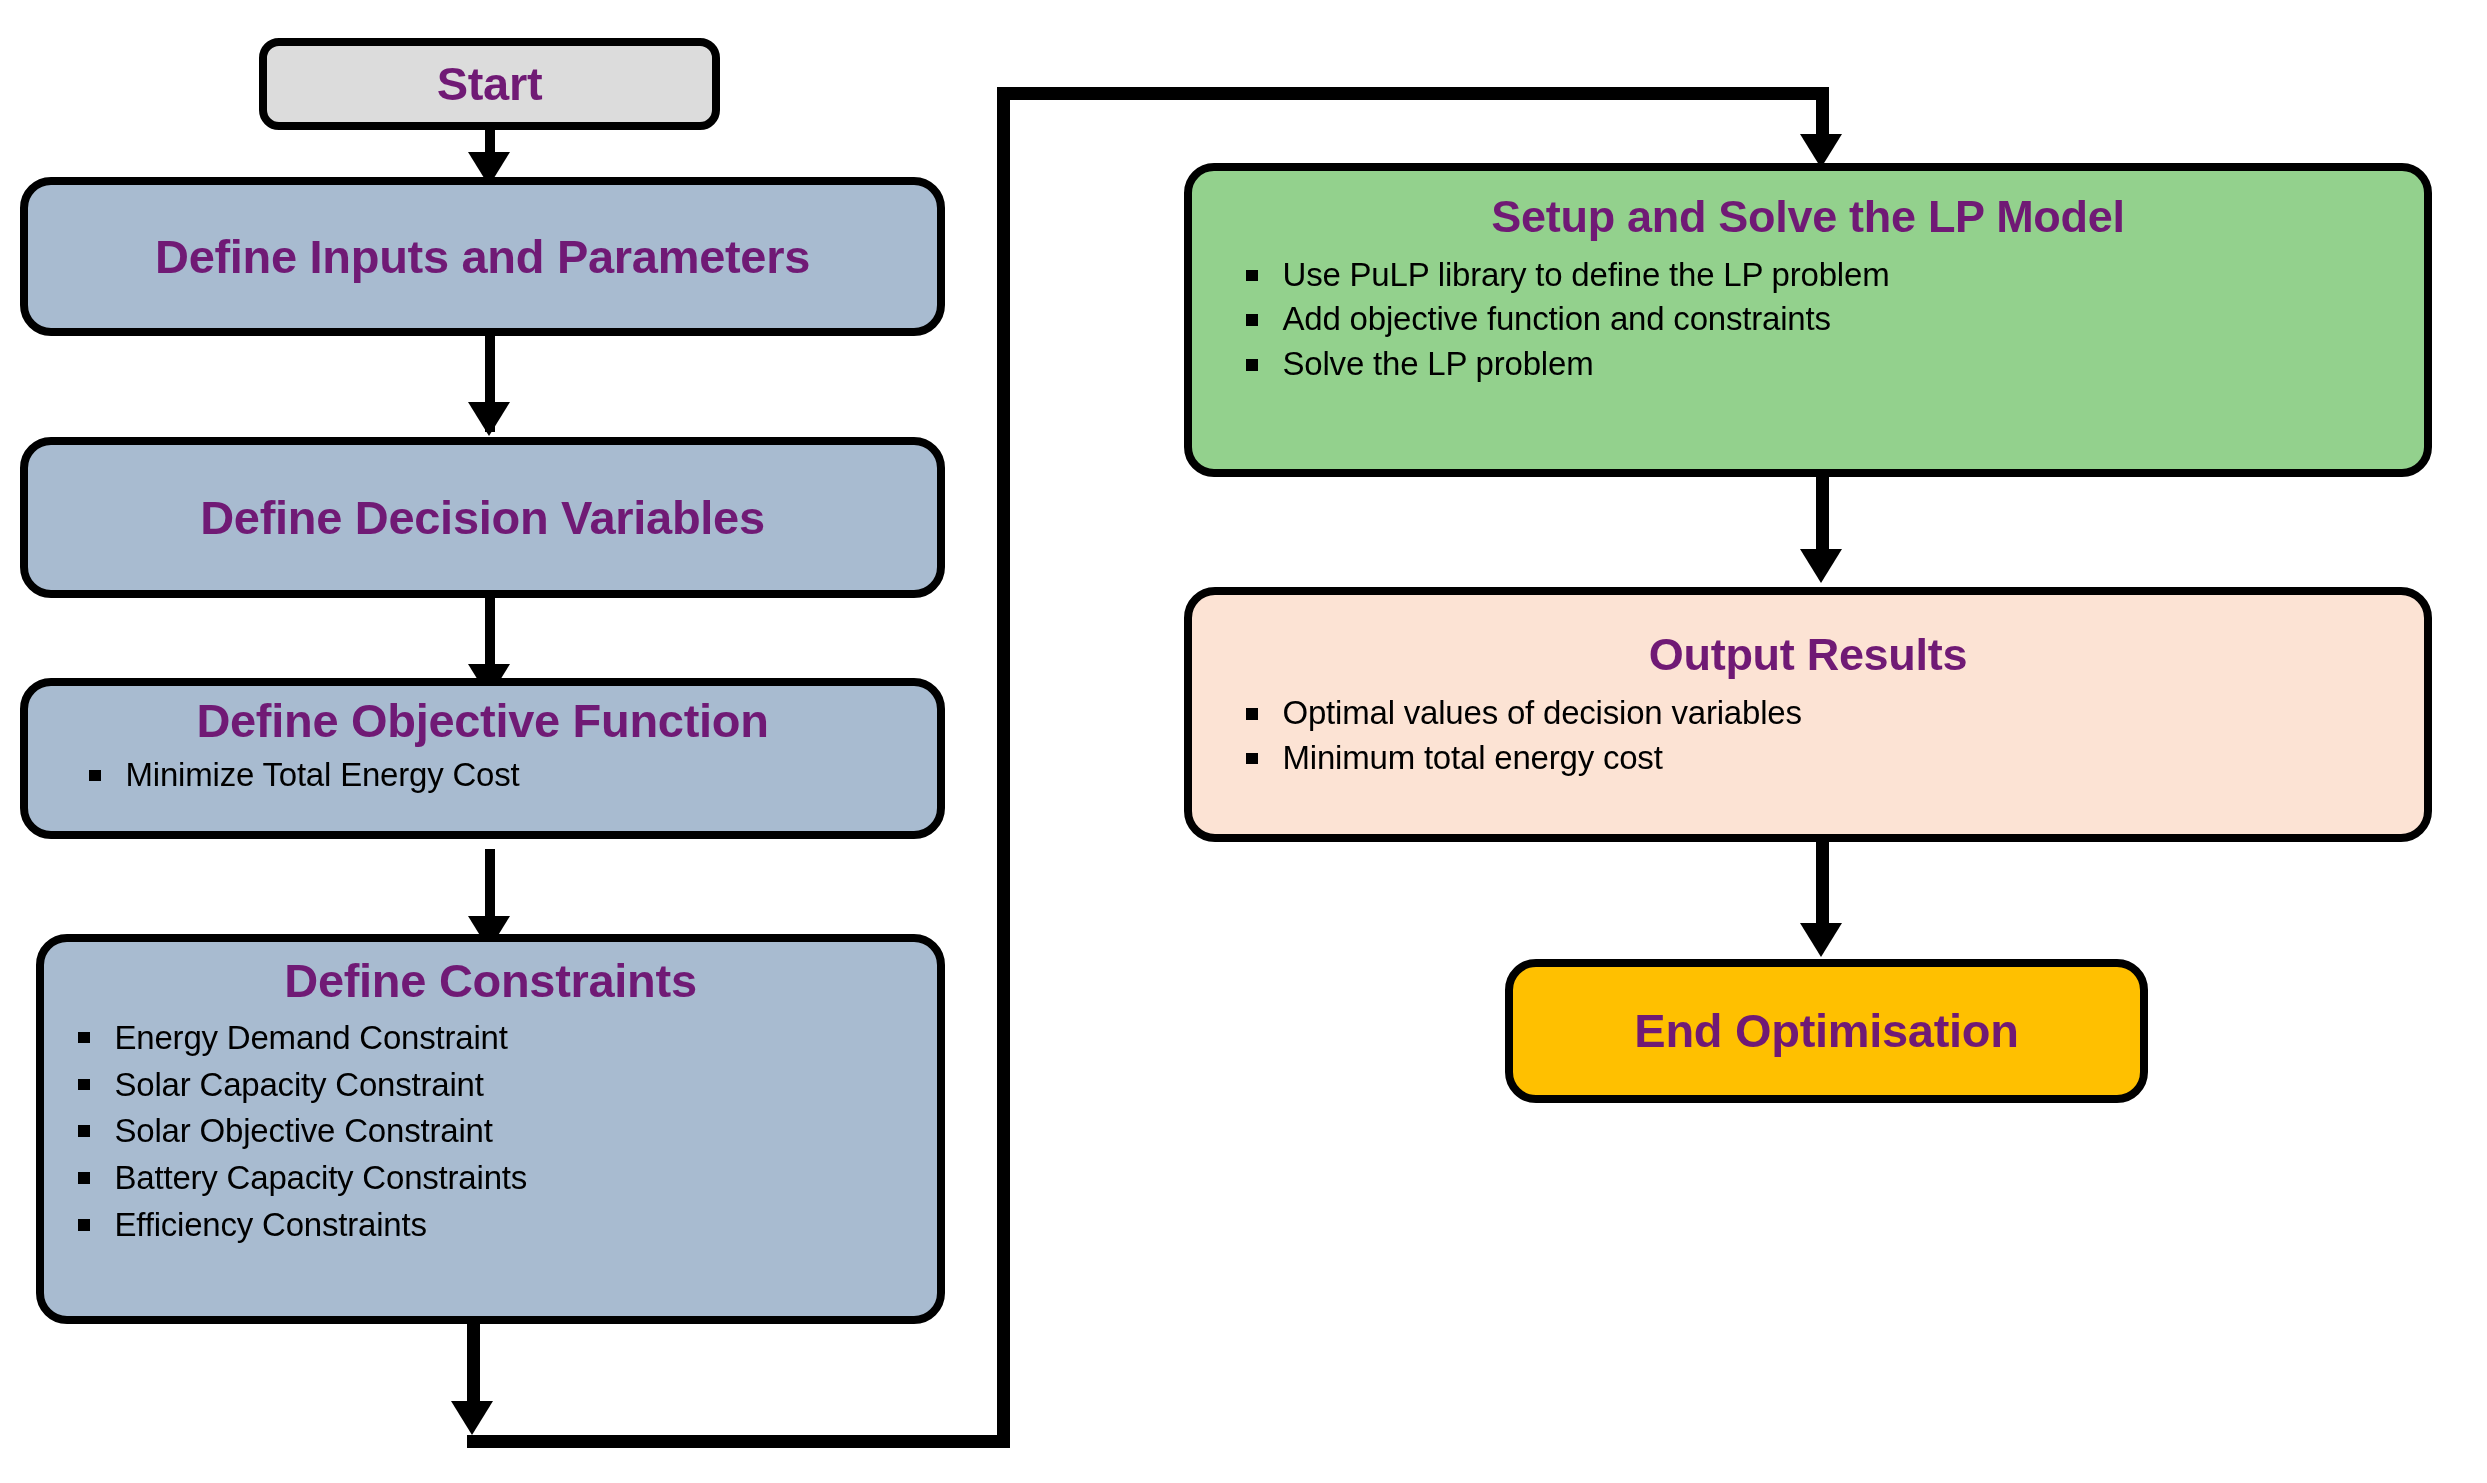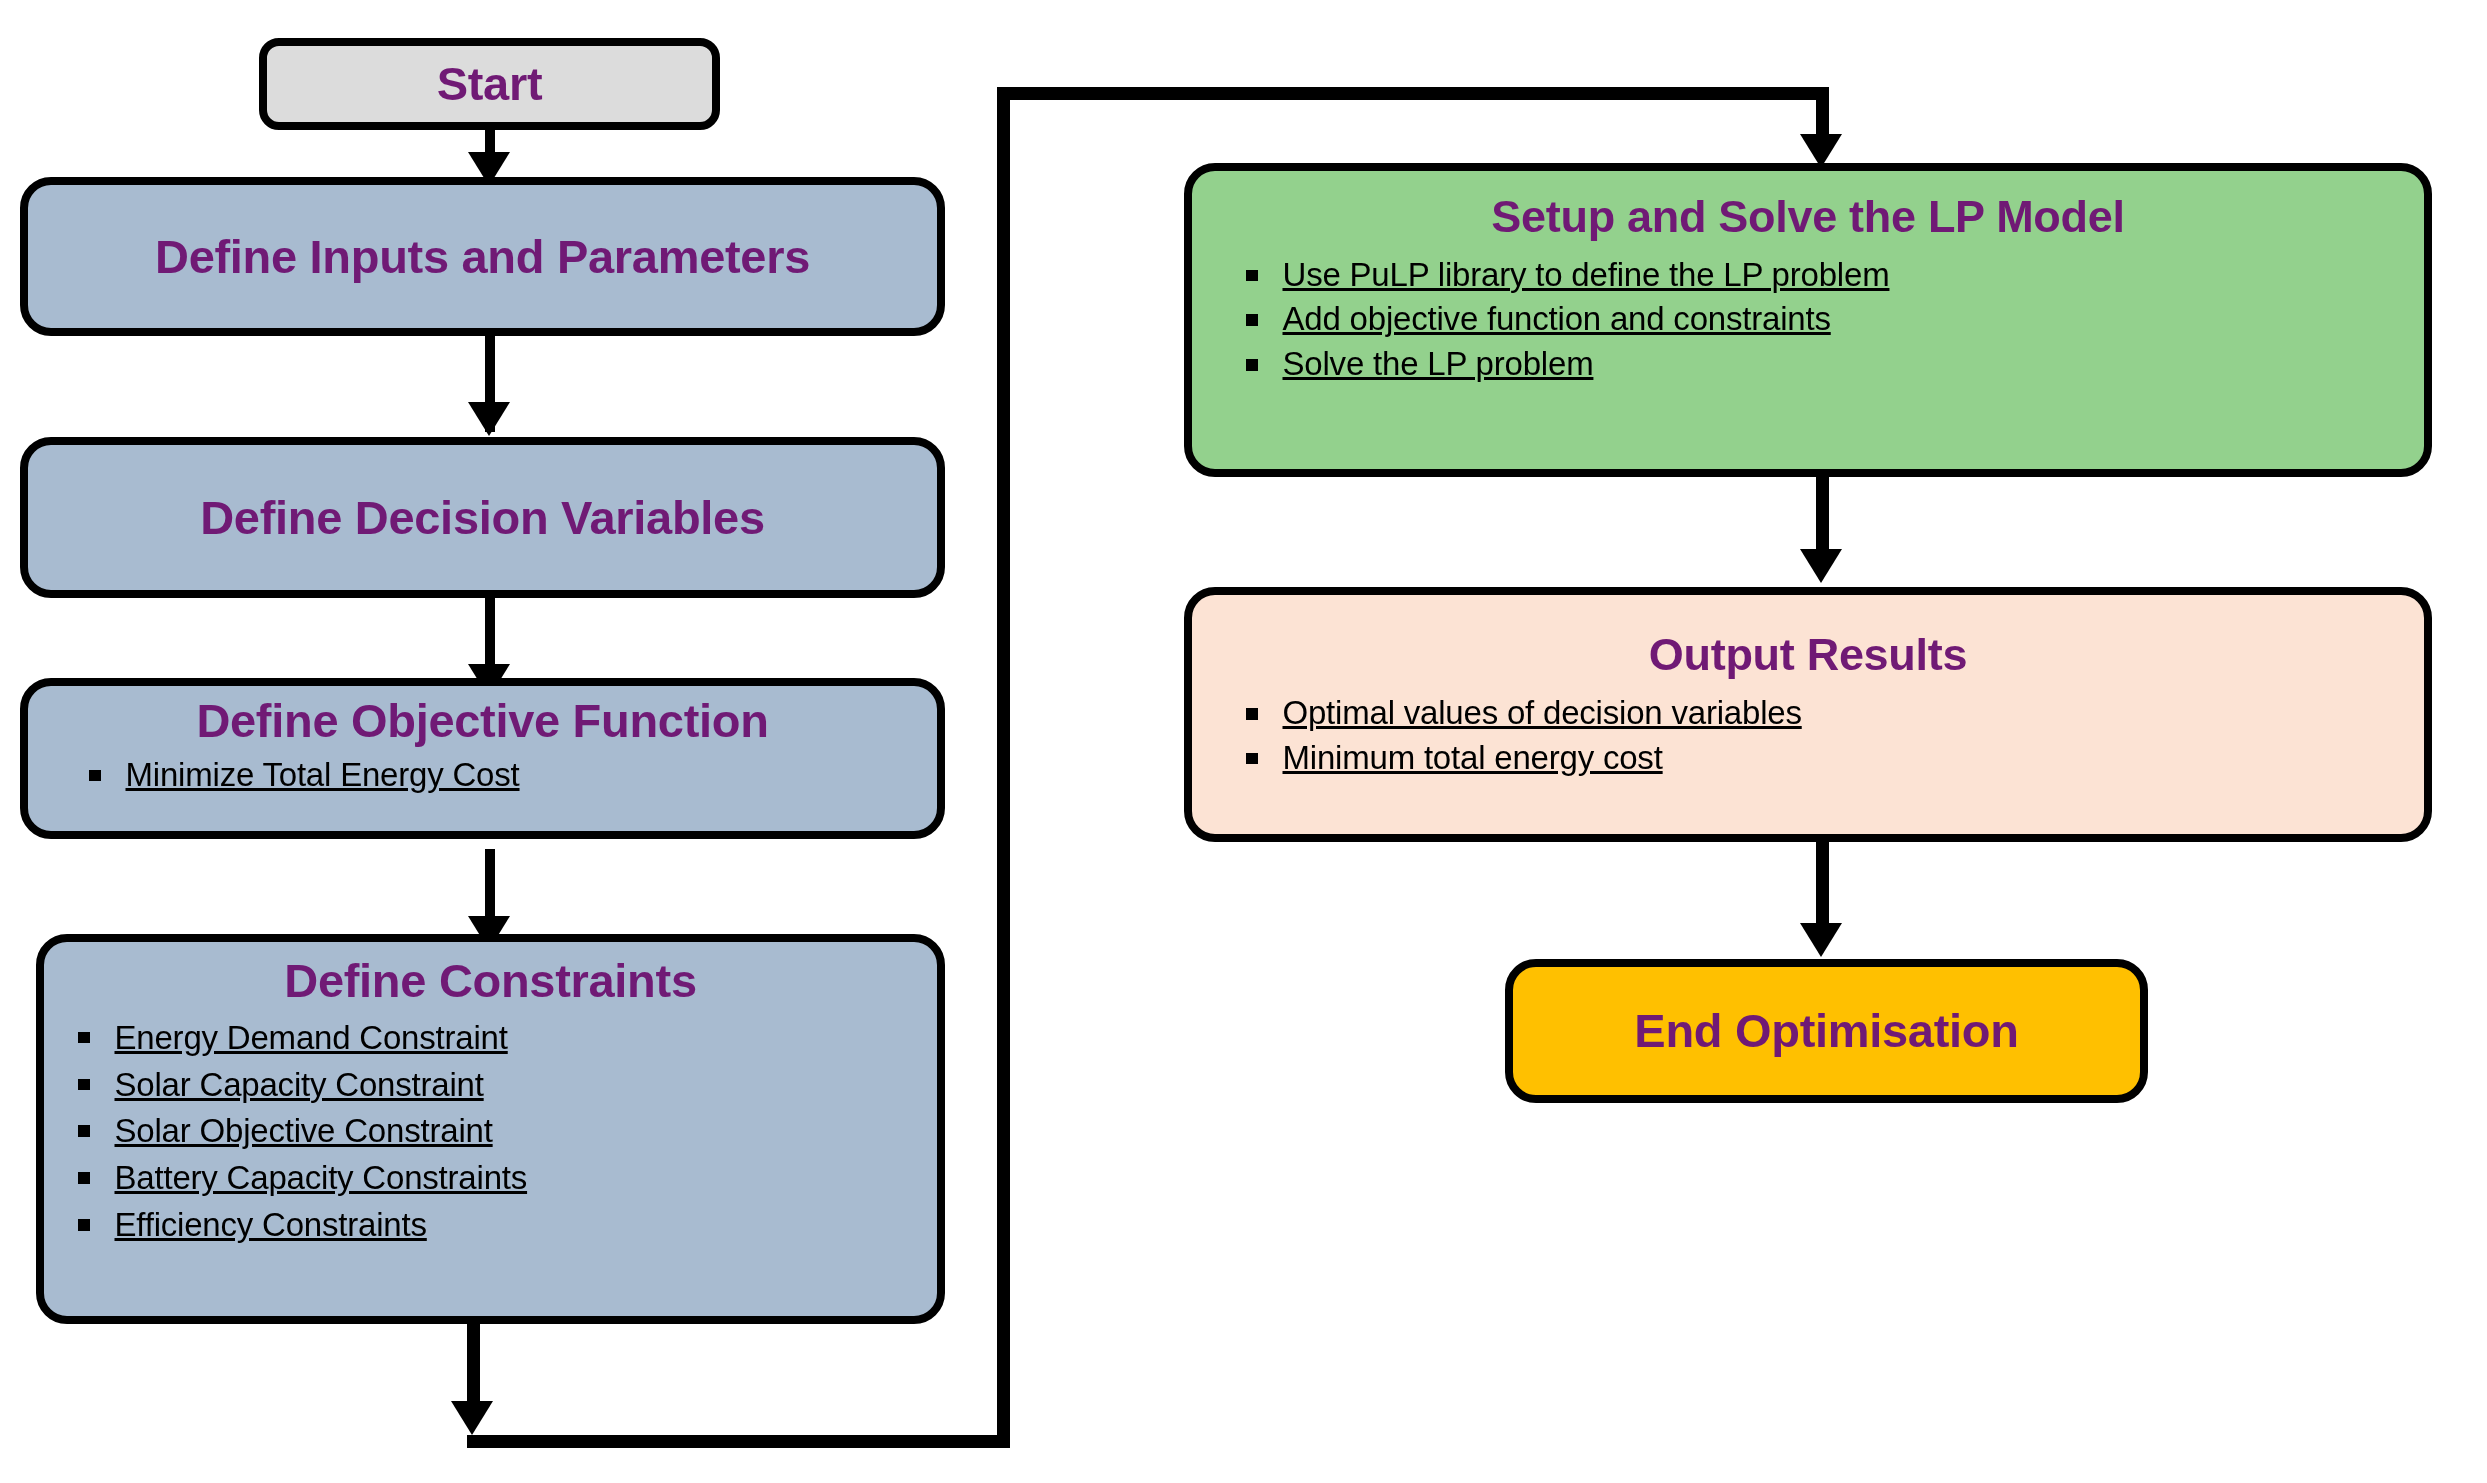--- a/index.html
+++ b/index.html
@@ -34,21 +34,20 @@
     color: #701a75;
     line-height: 1.05;
     letter-spacing: -0.3px;
   }
   .node-title.t-lg  { font-size: 47px; }
   .node-title.t-md  { font-size: 45px; }
   .bullets {
     list-style: none;
     margin: 9px 0 0 0;
     padding: 0;
-    text-decoration: underline;
   }
   .bullets li {
     position: relative;
     font-size: 33px;
     line-height: 1.36;
     color: #000000;
     padding-left: 47px;
     letter-spacing: -0.2px;
     white-space: nowrap;
   }
@@ -137,21 +136,21 @@
     <div class="node-title t-lg">Define Constraints</div>
     <ul class="bullets tight" style="margin-top:9px;">
       <li>Energy Demand Constraint</li>
       <li>Solar Capacity Constraint</li>
       <li>Solar Objective Constraint</li>
       <li>Battery Capacity Constraints</li>
       <li>Efficiency Constraints</li>
     </ul>
   </div>
 
-  <div class="node fill-green" style="left:1184px; top:163px; width:1248px; height:314px; justify-content:flex-start; padding-top:21.7px;">
+  <div class="node fill-green" style="left:1184px; top:163px; width:1248px; height:314px; justify-content:flex-start; padding-top:21.7px;border-radius:30px;">
     <div class="node-title t-md">Setup and Solve the LP Model</div>
     <ul class="bullets" style="margin-top:12.6px; margin-left:20px;">
       <li>Use PuLP library to define the LP problem</li>
       <li>Add objective function and constraints</li>
       <li>Solve the LP problem</li>
     </ul>
   </div>
 
   <div class="node fill-peach" style="left:1184px; top:587px; width:1248px; height:255px; justify-content:flex-start; padding-top:36px;">
     <div class="node-title t-md">Output Results</div>

